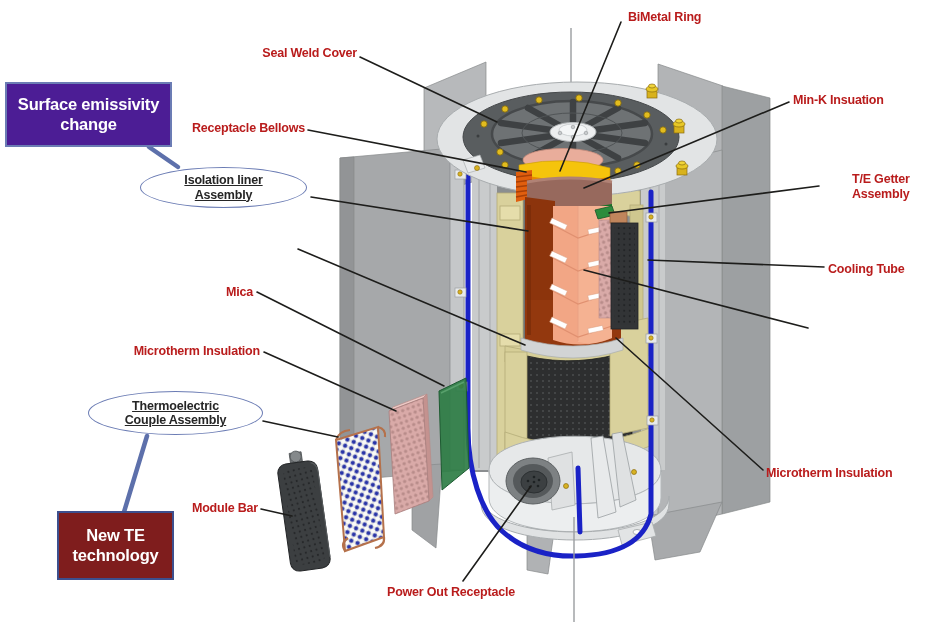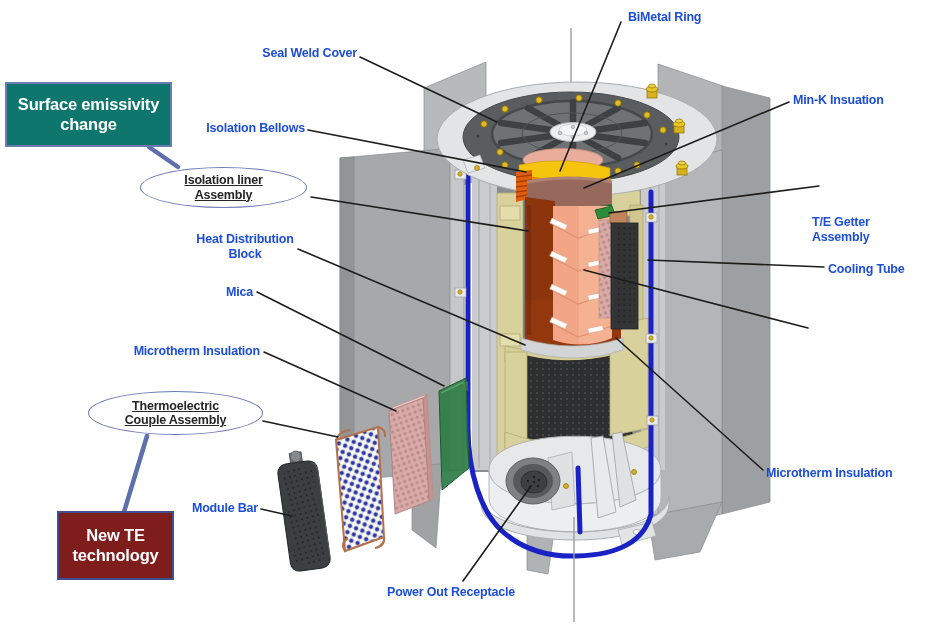--- a/index.html
+++ b/index.html
@@ -1,26 +1,26 @@
 <!DOCTYPE html>
 <html><head>
 <meta charset="utf-8">
 <style>
   html,body{margin:0;padding:0;background:#fff;}
   #stage{position:relative;width:932px;height:624px;background:#ffffff;overflow:hidden;
          font-family:"Liberation Sans",sans-serif;}
   #art{position:absolute;left:0;top:0;}
-  .label{position:absolute;font:700 12.5px/1.18 "Liberation Sans",sans-serif;color:#1d4ed8;
+  .label{position:absolute;font:700 12.5px/1.18 "Liberation Sans",sans-serif;color:#b91c1c;
          white-space:nowrap;letter-spacing:-0.2px;}
   .label.right{text-align:right;}
   .label.center{text-align:center;white-space:normal;}
   .callout-box{position:absolute;display:flex;flex-direction:column;align-items:center;
          justify-content:center;text-align:center;color:#fff;
          font:700 16.5px/1.2 "Liberation Sans",sans-serif;letter-spacing:-0.2px;}
-  .box-gray{background:#0f766e;border:2.5px solid #6b7cb4;}
+  .box-gray{background:#4c1d95;border:2.5px solid #6b7cb4;}
   .box-blue{background:#7f1d1d;border:2.5px solid #3d4f8e;align-items:center;}
   .ellipse-callout{position:absolute;border:1.6px solid #6b7cb4;border-radius:50%;
          background:#fff;display:flex;flex-direction:column;align-items:center;
          justify-content:center;text-align:center;color:#262626;
          font:700 12.5px/1.15 "Liberation Sans",sans-serif;letter-spacing:-0.2px;text-decoration:underline;}
 </style>
 </head>
 <body>
 
 <div id="stage">
@@ -304,28 +304,24 @@
     <line x1="264" y1="352" x2="396" y2="411"></line>
     <line x1="263" y1="421" x2="338" y2="437"></line>
     <line x1="261" y1="509" x2="292" y2="516"></line>
     <line x1="463" y1="581" x2="531" y2="486"></line>
   </g>
 </svg>
 
 <div class="label right" style="right:575px;top:46px;">Seal Weld Cover</div>
 <div class="label" style="left:628px;top:10px;">BiMetal Ring</div>
 <div class="label" style="left:793px;top:93px;">Min-K Insuation</div>
-<div class="label right" style="right:627px;top:121px;">Isolation Bellows</div>
-<div class="label" style="left:812px;top:172px;margin-top:43px;">
+<div class="label right" style="right:627px;top:121px;">Receptacle Bellows</div>
+<div class="label" style="left:852px;top:172px;">
   <div>T/E Getter</div>
   <div>Assembly</div>
-</div>
-<div class="label center" style="left:180px;top:232px;width:130px;">
-  <div>Heat Distribution</div>
-  <div>Block</div>
 </div>
 <div class="label right" style="right:679px;top:285px;">Mica</div>
 <div class="label" style="left:828px;top:262px;">Cooling Tube</div>
 <div class="label right" style="right:672px;top:344px;">Microtherm Insulation</div>
 <div class="label" style="left:766px;top:466px;">Microtherm Insulation</div>
 <div class="label right" style="right:674px;top:501px;padding-left:20px;">Module Bar</div>
 <div class="label center" style="left:386px;top:585px;width:130px;">Power Out Receptacle</div>
 
 <div class="callout-box box-gray" style="left:5px;top:82px;width:163px;height:61px;">
   <div>Surface emissivity</div>

